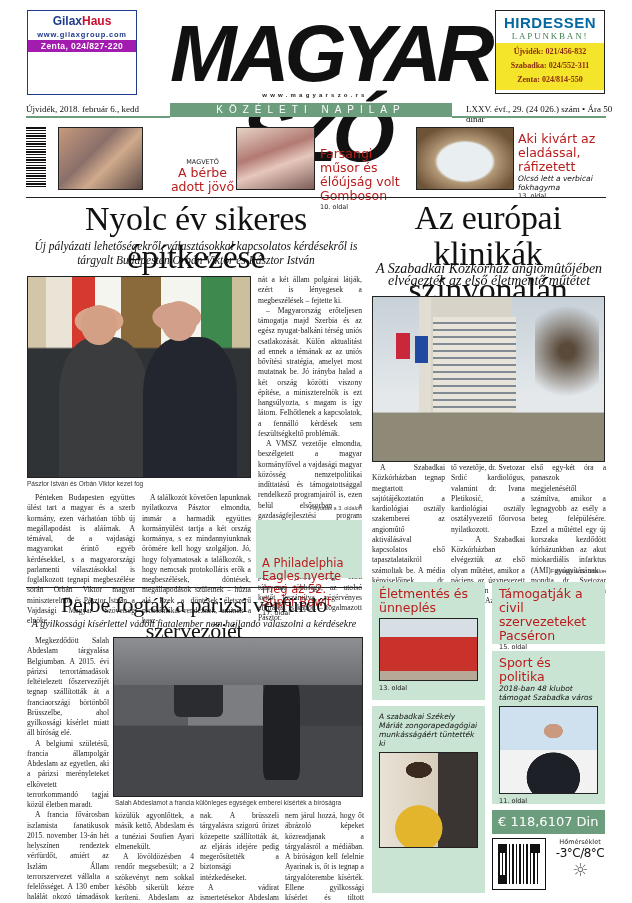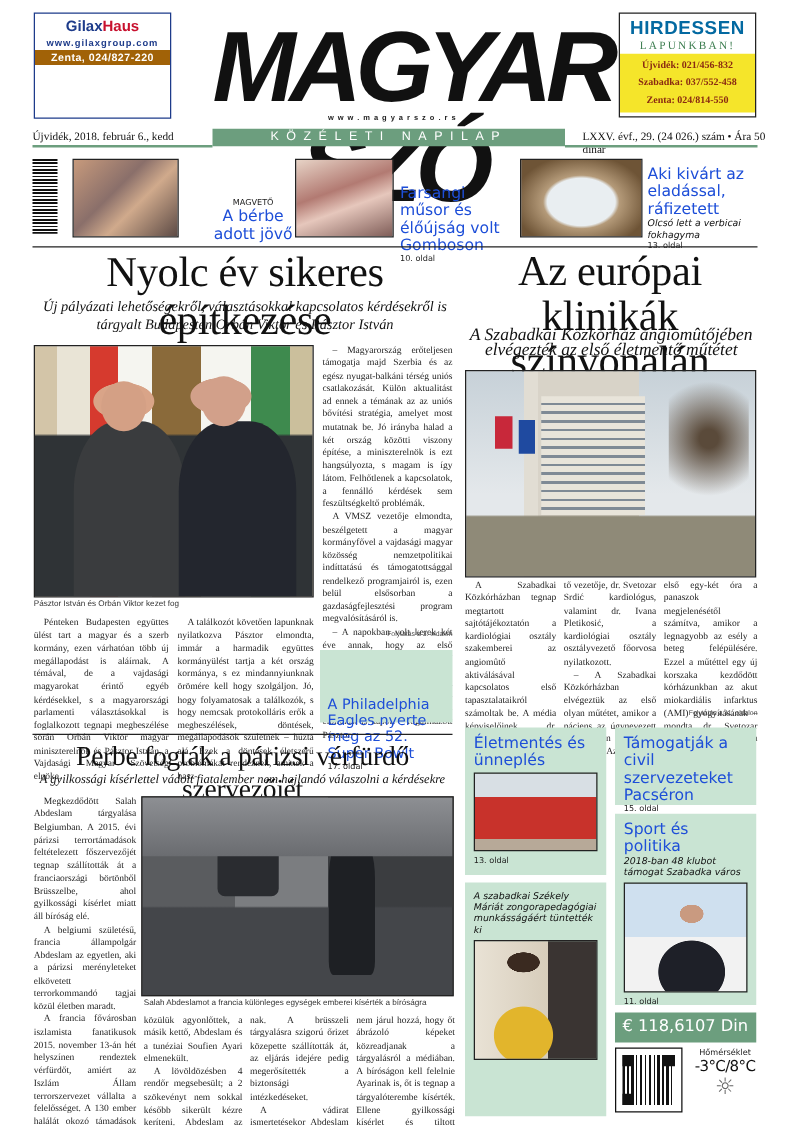--- a/index.html
+++ b/index.html
@@ -8,21 +8,21 @@
   .abs { position: absolute; }
 
   
   .ad-gilax { left: 27px; top: 10px; width: 110px; height: 85px; border: 1px solid #1d3b8a; background: #fff; }
   .ad-gilax .logo { height: 17px; text-align: center; font: bold 12px "Liberation Sans", sans-serif; color: #1d3b8a; padding-top: 3px; }
   .ad-gilax .logo b { color: #c8102e; }
   .ad-gilax .yellow { background: #f5e52a; text-align: center; padding: 1px 0; height: 42px; }
   .ad-gilax .yellow .l1 { color: #c8102e; font: bold 9.5px "Liberation Serif", serif; letter-spacing: 0.2px; }
   .ad-gilax .yellow .l2 { color: #222; font: 9.5px "Liberation Serif", serif; line-height: 11px; }
   .ad-gilax .web { font: bold 7.5px "Liberation Sans", sans-serif; text-align: center; color: #1d3b8a; padding-top: 2px; letter-spacing: 0.8px; height: 12px; }
-  .ad-gilax .zenta { background: #a16207; color: #fff; font: bold 8.5px "Liberation Sans", sans-serif; text-align: center; height: 12px; line-height: 12px; letter-spacing: 0.4px; }
+  .ad-gilax .zenta { background: #a21caf; color: #fff; font: bold 8.5px "Liberation Sans", sans-serif; text-align: center; height: 12px; line-height: 12px; letter-spacing: 0.4px; }
 
   .ad-hird { left: 495px; top: 10px; width: 110px; height: 84px; border: 1.5px solid #222; background: #fff; }
   .ad-hird .t1 { font: bold 15px "Liberation Sans", sans-serif; text-align: center; letter-spacing: 0.5px; margin-top: 3px; color: #0369a1; }
   .ad-hird .t2 { font: 9px "Liberation Serif", serif; text-align: center; color: #3f7f52; letter-spacing: 1.8px; margin-bottom: 2px; }
   .ad-hird .yellow { background: #f5e52a; padding: 2px 0; height: 47px; }
   .ad-hird .yellow div { font: bold 8px "Liberation Serif", serif; text-align: center; color: #8a2a12; line-height: 14px; }
 
   
   .masthead { left: 170px; top: 14px; width: 290px; height: 80px; text-align: center; font: italic bold 80px "Liberation Sans", sans-serif; letter-spacing: -5px; line-height: 80px; color: #111; transform: scaleY(1.0); }
   .mast-url { left: 170px; top: 92px; width: 290px; text-align: center; font: bold 6px "Liberation Sans", sans-serif; letter-spacing: 3.2px; color: #222; }
@@ -35,21 +35,21 @@
   .hr { height: 1px; background: #222; }
 
   
   .barcode { left: 26px; top: 127px; width: 20px; height: 60px;
     background: repeating-linear-gradient(0deg, #111 0 1px, #fff 1px 2px, #111 2px 4px, #fff 4px 5px, #111 5px 6px, #fff 6px 8px); }
   .photo { background: #777; border: 1px solid #222; overflow: hidden; }
   .t-photo1 { left: 58px; top: 127px; width: 85px; height: 63px; background: linear-gradient(135deg,#c79a7c,#8a6f6a 40%,#d0aa8c 60%,#5c4a45); }
   .t-photo2 { left: 236px; top: 127px; width: 79px; height: 63px; background: linear-gradient(160deg,#e7d3c6,#b27a72 40%,#e6c7bc 60%,#7f5d58); }
   .t-photo3 { left: 416px; top: 127px; width: 98px; height: 63px; background: radial-gradient(ellipse at 50% 55%, #e9eef1 0 40%, #b49a79 45%, #6e5436 80%); }
   .kicker { font: 6.5px "DejaVu Sans", sans-serif; color: #222; }
-  .teaser-title { font: 12.5px "DejaVu Sans", sans-serif; line-height: 14px; color: #1d4ed8; }
+  .teaser-title { font: 12.5px "DejaVu Sans", sans-serif; line-height: 14px; color: #b91c1c; }
   .teaser-sub { font: italic 7.5px "DejaVu Sans", sans-serif; color: #111; line-height: 9px; }
   .page-ref { font: 6.5px "DejaVu Sans", sans-serif; color: #222; }
 
   
   .h1 { font: 34px "Liberation Serif", serif; color: #111; letter-spacing: -0.3px; text-align: center; }
   .deck { font: italic 11.5px "Liberation Serif", serif; text-align: center; line-height: 14px; color: #111; }
   .body-txt { font: 7.6px "Liberation Serif", serif; line-height: 10.25px; text-align: justify; color: #222; }
   .body-txt p { text-indent: 8px; }
   .caption { font: 6.5px "Liberation Sans", sans-serif; color: #333; }
   .cont { font: 5.5px "Liberation Sans", sans-serif; color: #444; text-align: right; }
@@ -112,21 +112,21 @@
 
 <div class="abs masthead">MAGYAR SZÓ</div>
 <div class="abs mast-url">www.magyarszo.rs</div>
 <div class="abs mast-band">KÖZÉLETI NAPILAP</div>
 
 <div class="abs ad-hird">
   <div class="t1">HIRDESSEN</div>
   <div class="t2">LAPUNKBAN!</div>
   <div class="yellow">
     <div>Újvidék: 021/456-832</div>
-    <div>Szabadka: 037/552-458</div>
+    <div>Szabadka: 024/552-311</div>
     <div>Zenta: 024/814-550</div>
   </div>
 </div>
 
 <div class="abs dateline">Újvidék, 2018. február 6., kedd</div>
 <div class="abs issue">LXXV. évf., 29. (24 026.) szám • Ára 50 dinár</div>
 <div class="abs rule-left"></div>
 <div class="abs rule-right"></div>
 
 <div class="abs barcode"></div>
@@ -163,20 +163,21 @@
 </div>
 <div class="abs caption" style="left:27px;top:480px;">Pásztor István és Orbán Viktor kezet fog</div>
 
 <div class="abs body-txt" style="left:27px;top:493px;width:108px;">
     <p>Pénteken Budapesten együttes ülést tart a magyar és a szerb kormány, ezen várhatóan több új megállapodást is aláírnak. A témával, de a vajdasági magyarokat érintő egyéb kérdésekkel, s a magyarországi parlamenti választásokkal is foglalkozott tegnapi megbeszélése során Orbán Viktor magyar miniszterelnök és Pásztor István, a Vajdasági Magyar Szövetség elnöke.</p>
   </div>
 <div class="abs body-txt" style="left:142px;top:493px;width:109px;">
     <p>A találkozót követően lapunknak nyilatkozva Pásztor elmondta, immár a harmadik együttes kormányülést tartja a két ország kormánya, s ez mindannyiunknak örömére kell hogy szolgáljon. Jó, hogy folyamatosak a találkozók, s hogy nemcsak protokolláris erők a megbeszélések, döntések, megállapodások születnek – húzta alá. Ezek a döntések életszerű problémákat rendeznek, aminek a hasz-</p>
   </div>
 <div class="abs body-txt" style="left:258px;top:275px;width:104px;">
+  <p style="text-indent:0">nát a két állam polgárai látják, ezért is lényegesek a megbeszélések – fejtette ki.</p>
   <p>– Magyarország erőteljesen támogatja majd Szerbia és az egész nyugat-balkáni térség uniós csatlakozását. Külön aktualitást ad ennek a témának az az uniós bővítési stratégia, amelyet most mutatnak be. Jó irányba halad a két ország közötti viszony építése, a miniszterelnök is ezt hangsúlyozta, s magam is így látom. Felhőtlenek a kapcsolatok, a fennálló kérdések sem feszültségkeltő problémák.</p>
   <p>A VMSZ vezetője elmondta, beszélgetett a magyar kormányfővel a vajdasági magyar közösség nemzetpolitikai indíttatású és támogatottsággal rendelkező programjairól is, ezen belül elsősorban a gazdaságfejlesztési program megvalósításáról is.</p>
   <p>– A napokban volt kerek két éve annak, hogy az első pályázatok megjelentek, négy pályázati körben összesen 21 pályázat jelent meg, ezek túlnyomó többsége, az utolsó kettőt leszámítva, végérvényes elbírálást is kapott – fogalmazott Pásztor.</p>
 </div>
 <div class="abs cont" style="left:258px;top:505px;width:104px;">Folytatás a 3. oldalon</div>
 
 <div class="abs sports-box">
   <div class="teaser-title">A Philadelphia Eagles nyerte meg az 52. Super Bowlt</div>
   <div class="page-ref">17. oldal</div>
 </div>

